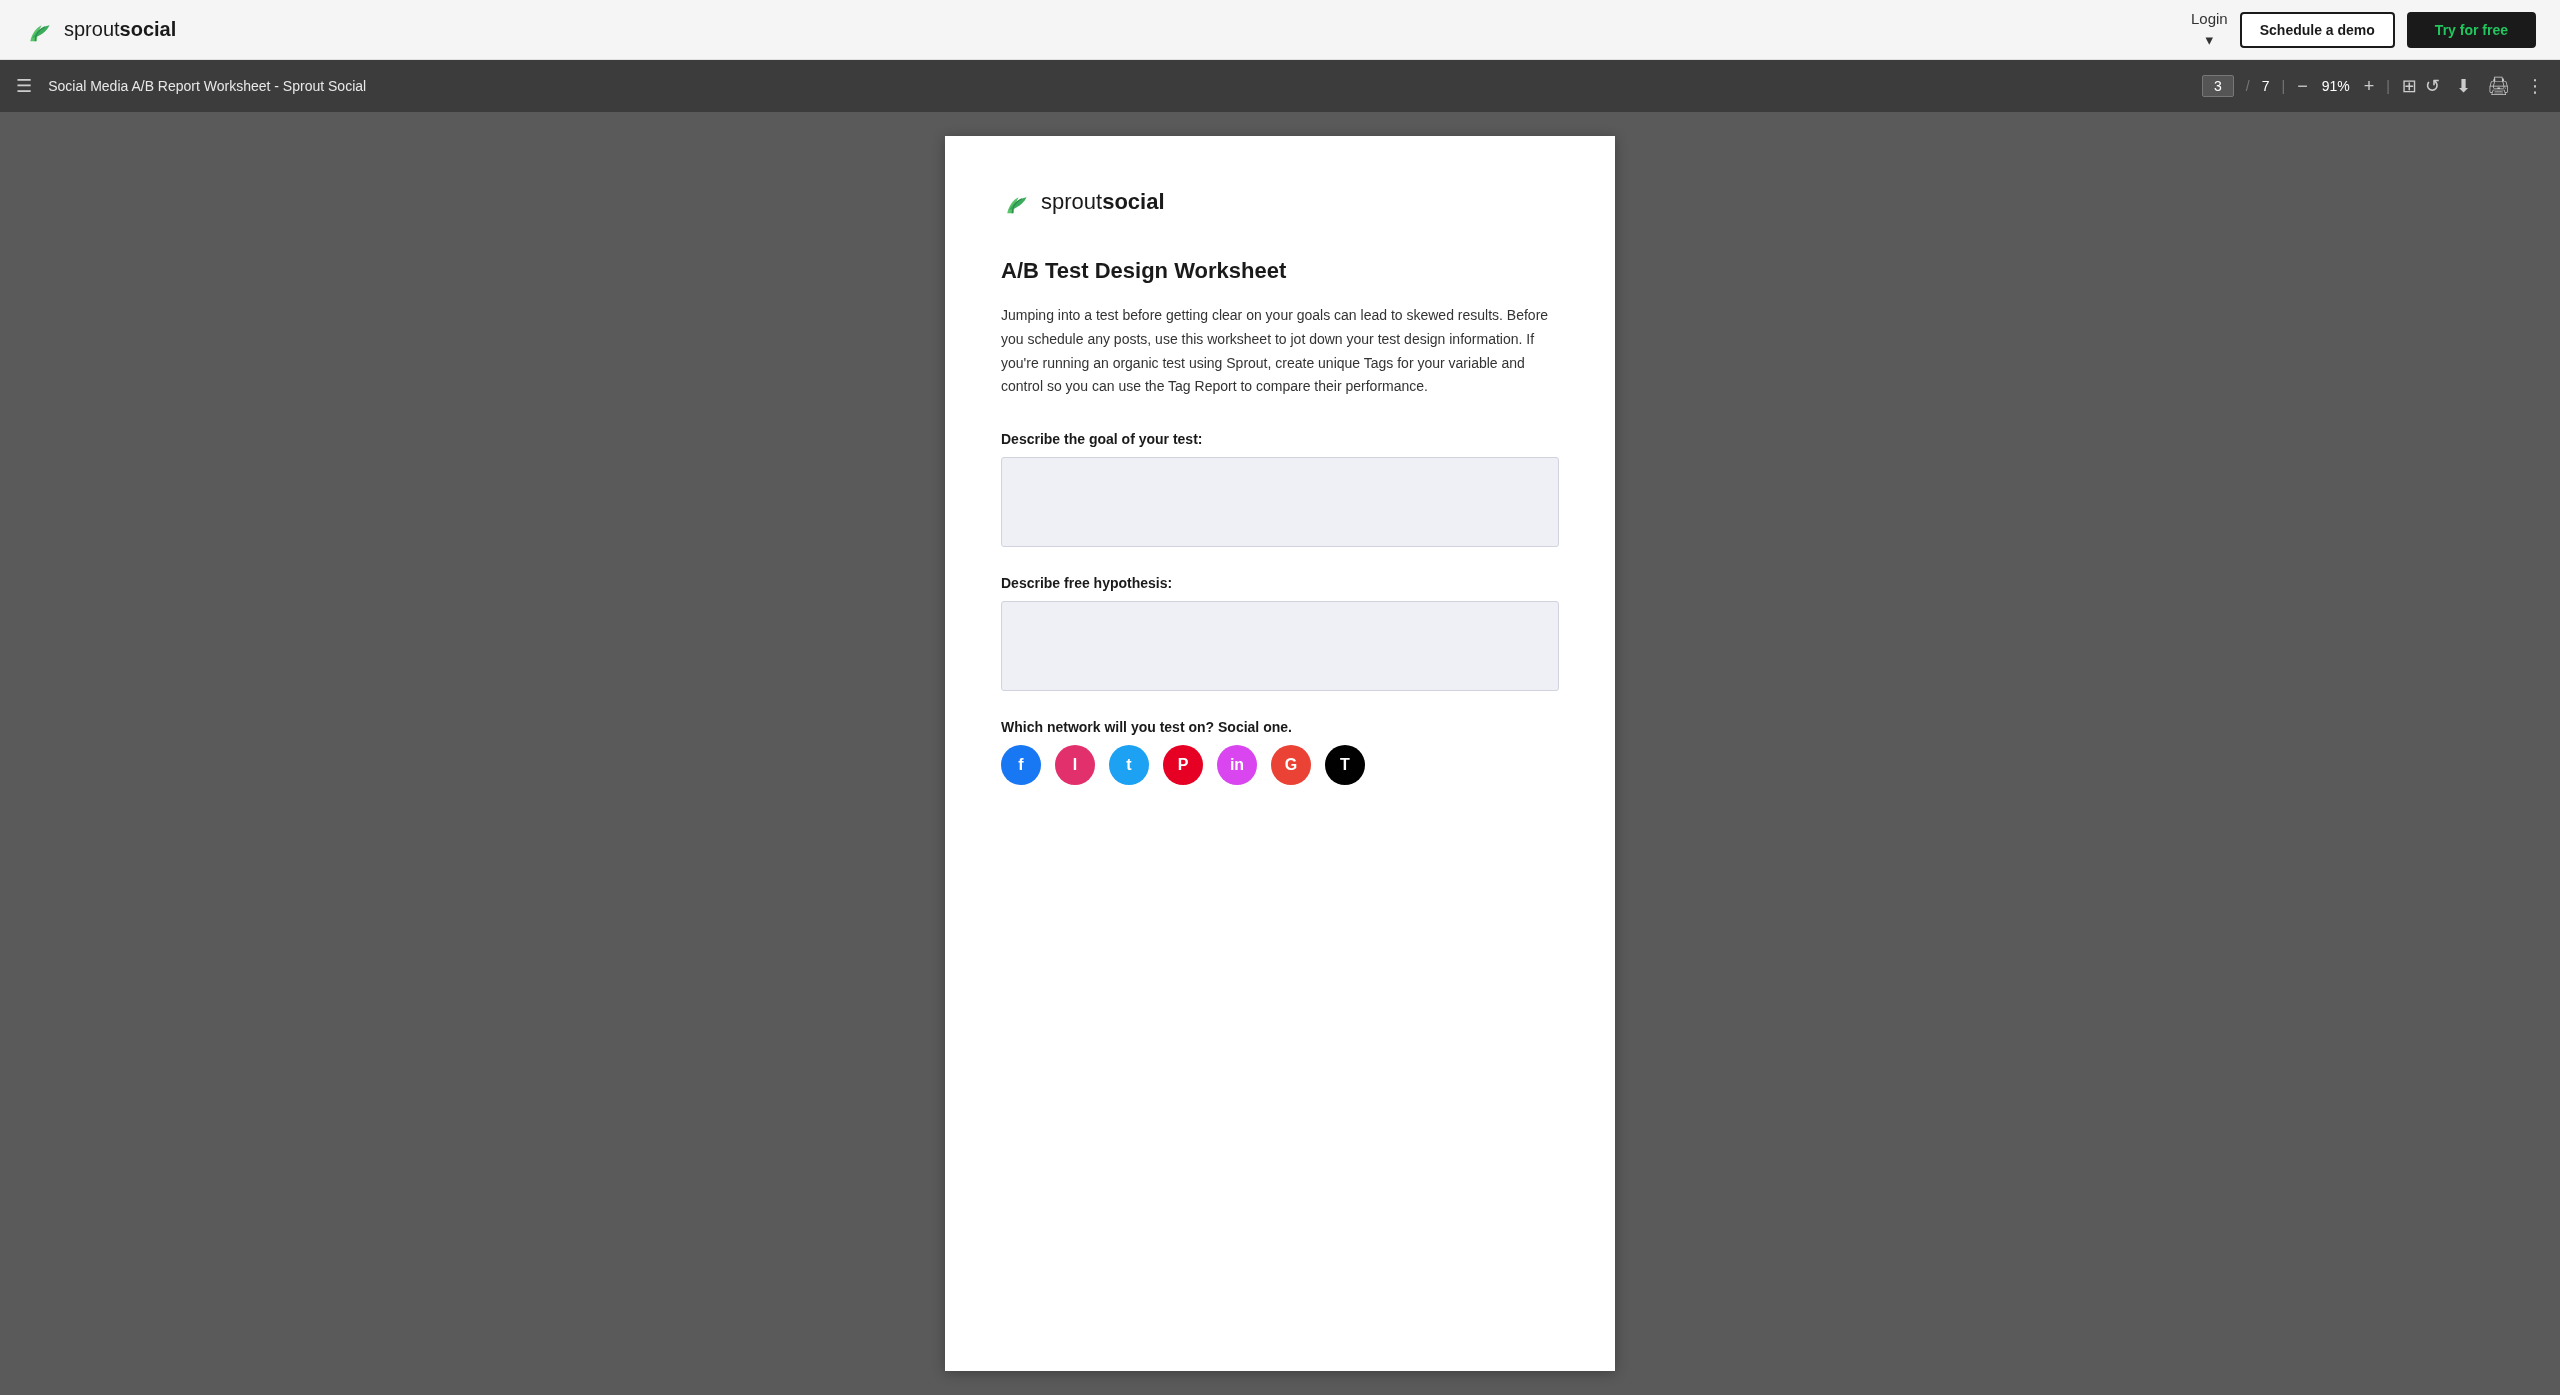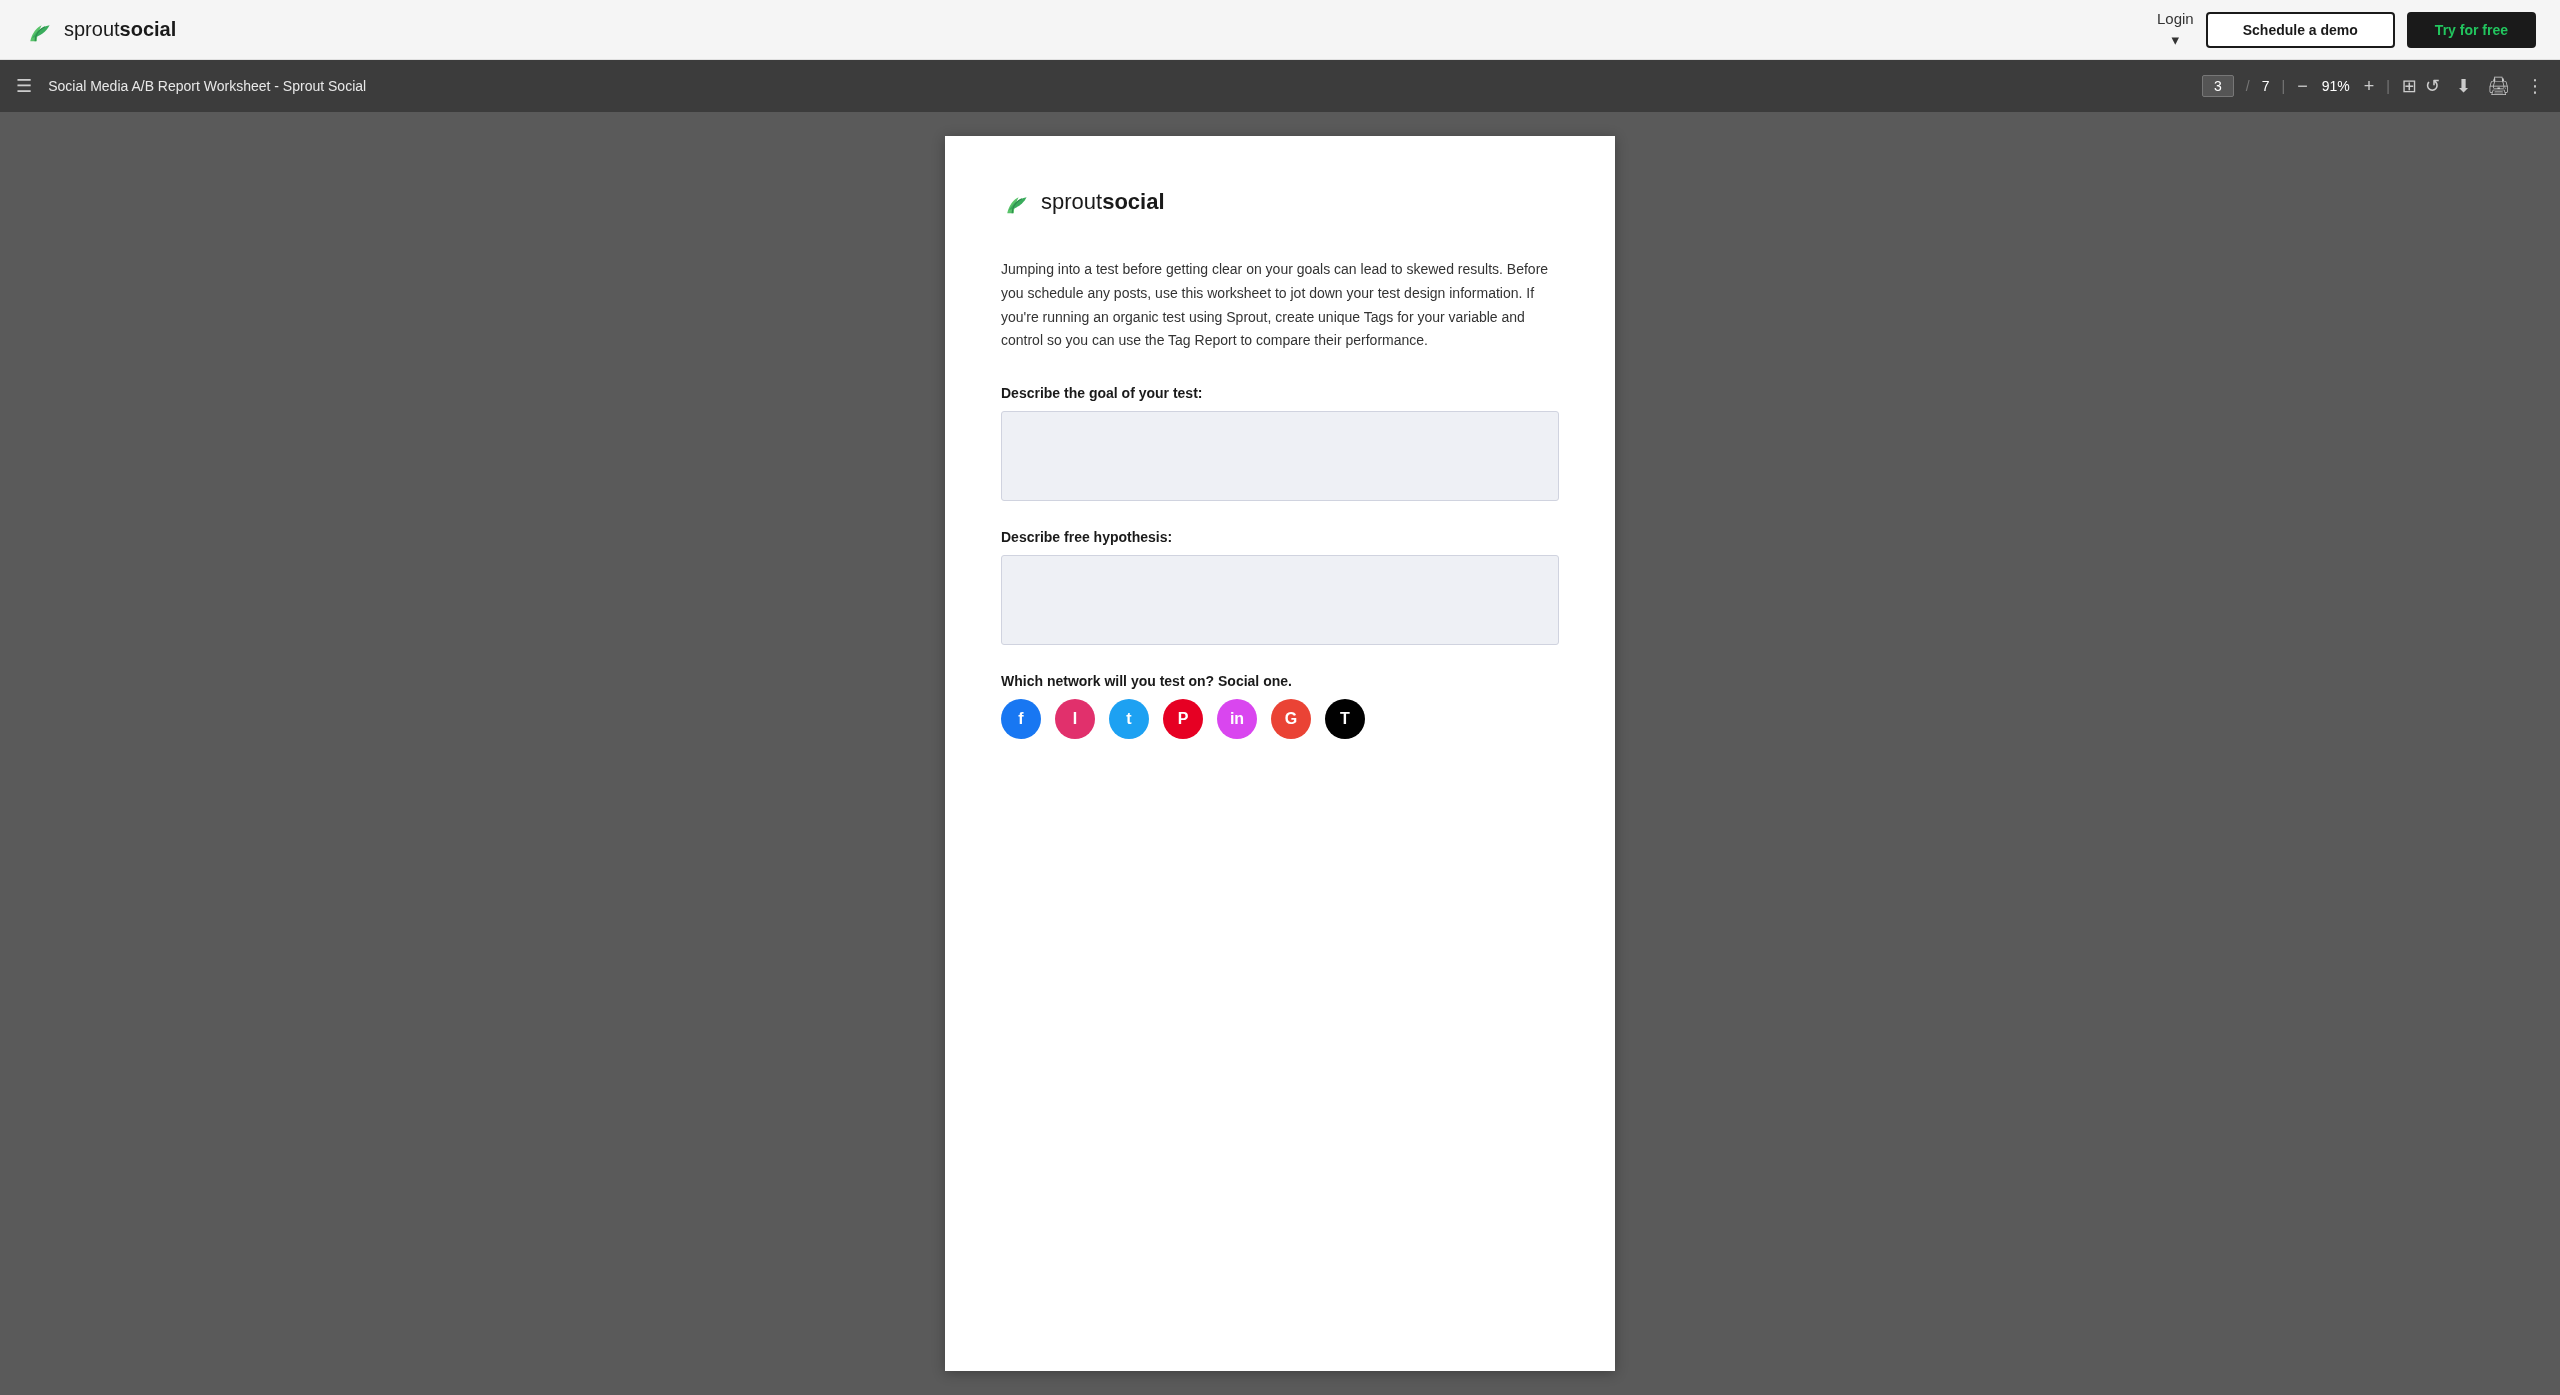--- a/index.html
+++ b/index.html
@@ -41,21 +41,21 @@
       cursor: pointer;
       display: flex;
       align-items: center;
       gap: 4px;
       flex-direction: column;
     }
     .schedule-demo-btn {
       background: #fff;
       border: 2px solid #1a1a1a;
       border-radius: 4px;
-      padding: 8px 35px;
+      padding: 8px 18px;
       font-size: 14px;
       font-weight: 600;
       color: #1a1a1a;
       cursor: pointer;
     }
     .try-free-btn {
       background: #1a1a1a;
       border: 2px solid #1a1a1a;
       border-radius: 4px;
       padding: 8px 26px;
@@ -272,20 +272,21 @@
       <svg class="leaf-icon" viewBox="0 0 40 40" xmlns="http://www.w3.org/2000/svg">
         <path d="M8 34 C8 34 10 20 22 14 C18 22 16 28 16 34 Z" fill="#59C36A"></path>
         <path d="M10 30 C10 30 18 16 32 14 C28 22 20 28 10 30 Z" fill="#3aac5c"></path>
         <path d="M14 34 C14 26 18 20 26 16" stroke="#2d8c4e" stroke-width="1.5" fill="none"></path>
       </svg>
       <span class="pdf-logo-text">
         <span>sprout</span><strong>social</strong>
       </span>
     </div>
 
+    <h1 class="doc-heading">A/B Test Design Worksheet</h1>
 
     <p class="doc-body">Jumping into a test before getting clear on your goals can lead to skewed results. Before you schedule any posts, use this worksheet to jot down your test design information. If you're running an organic test using Sprout, create unique Tags for your variable and control so you can use the Tag Report to compare their performance.</p>
 
     <div class="doc-label">Describe the goal of your test:</div>
     <div class="doc-field"></div>
 
     <div class="doc-label">Describe free hypothesis:</div>
     <div class="doc-field"></div>
 
     <div class="doc-label">Which network will you test on? Social one.</div>

